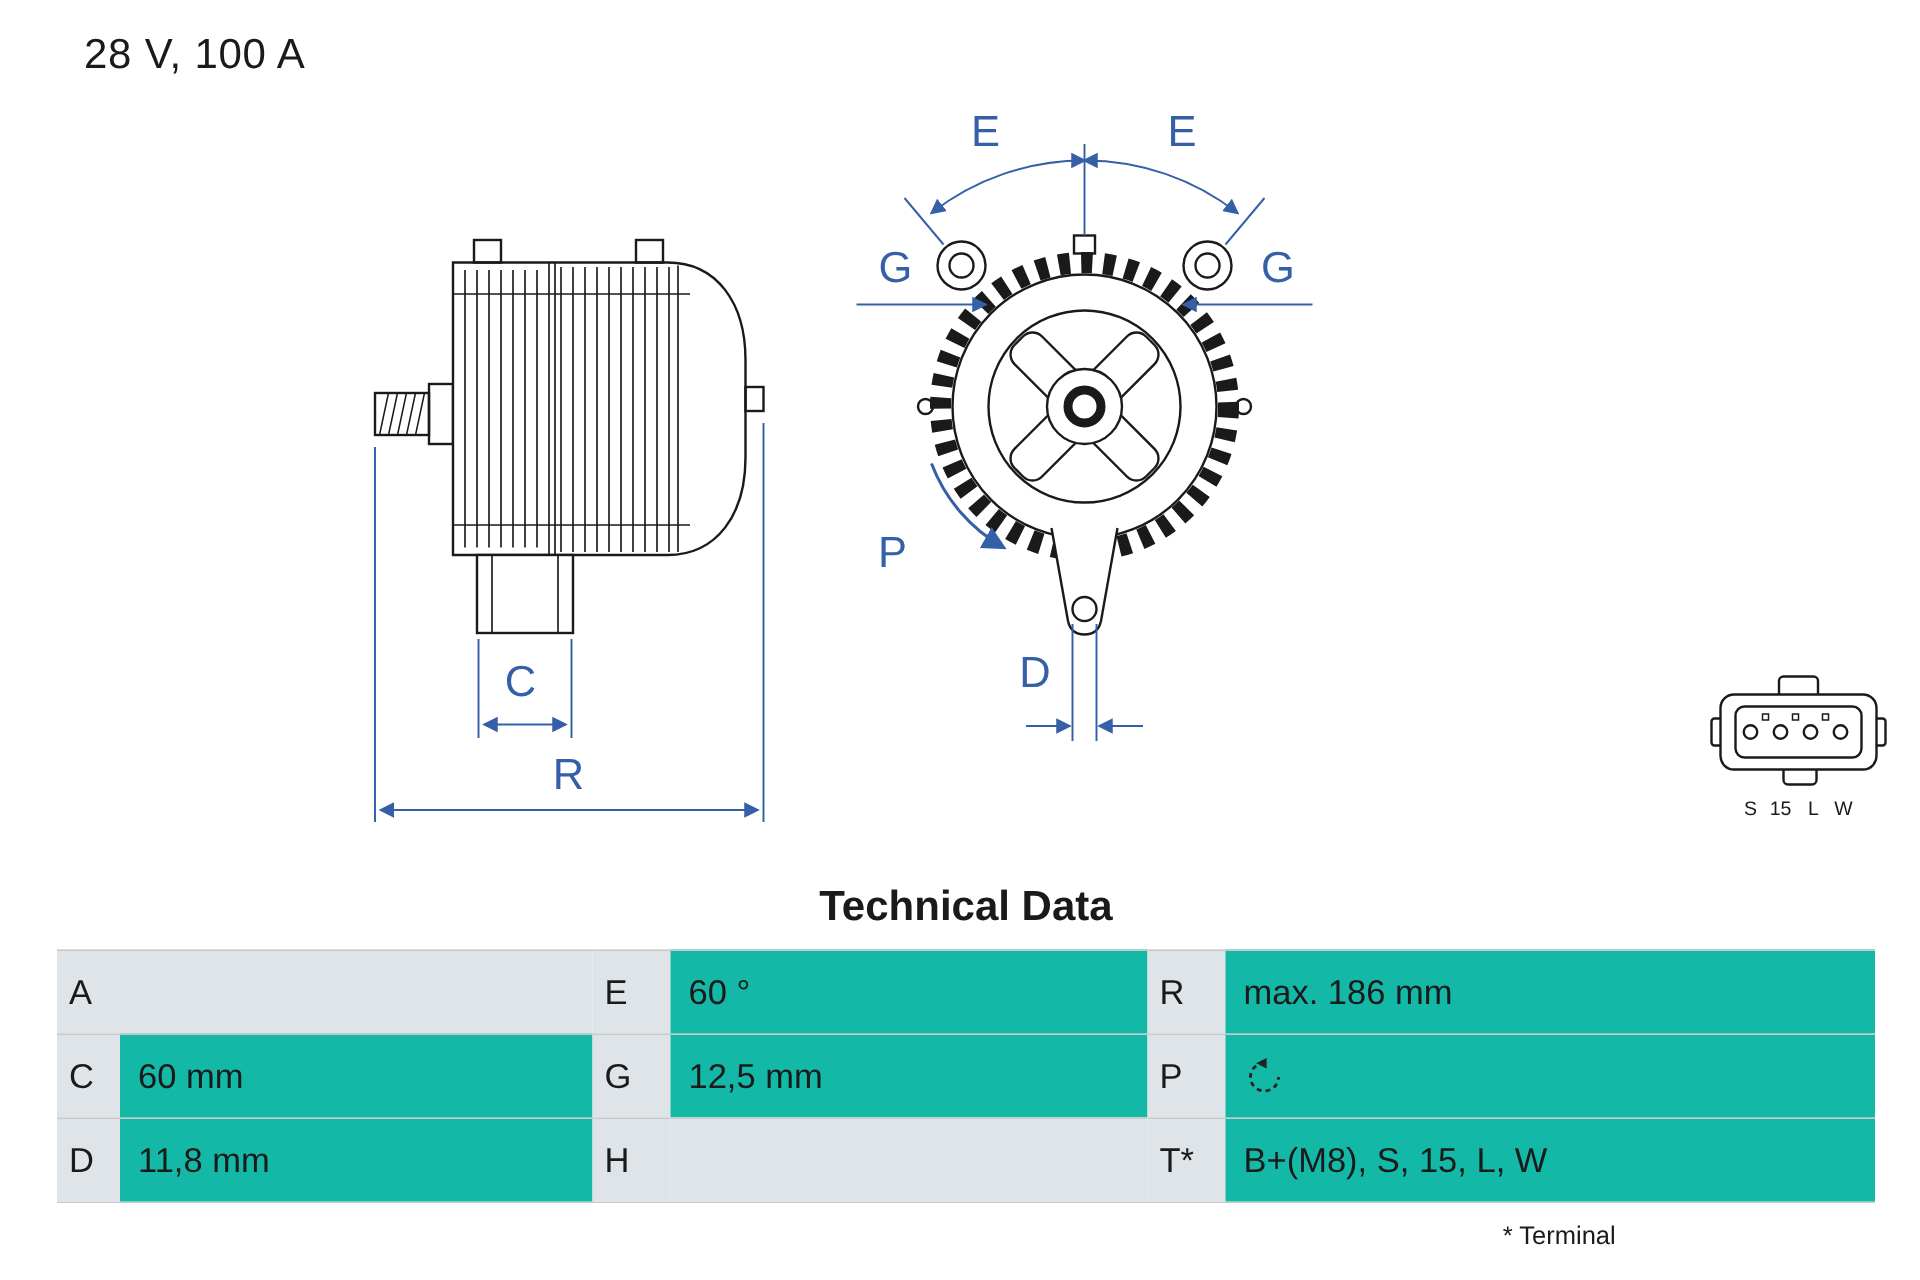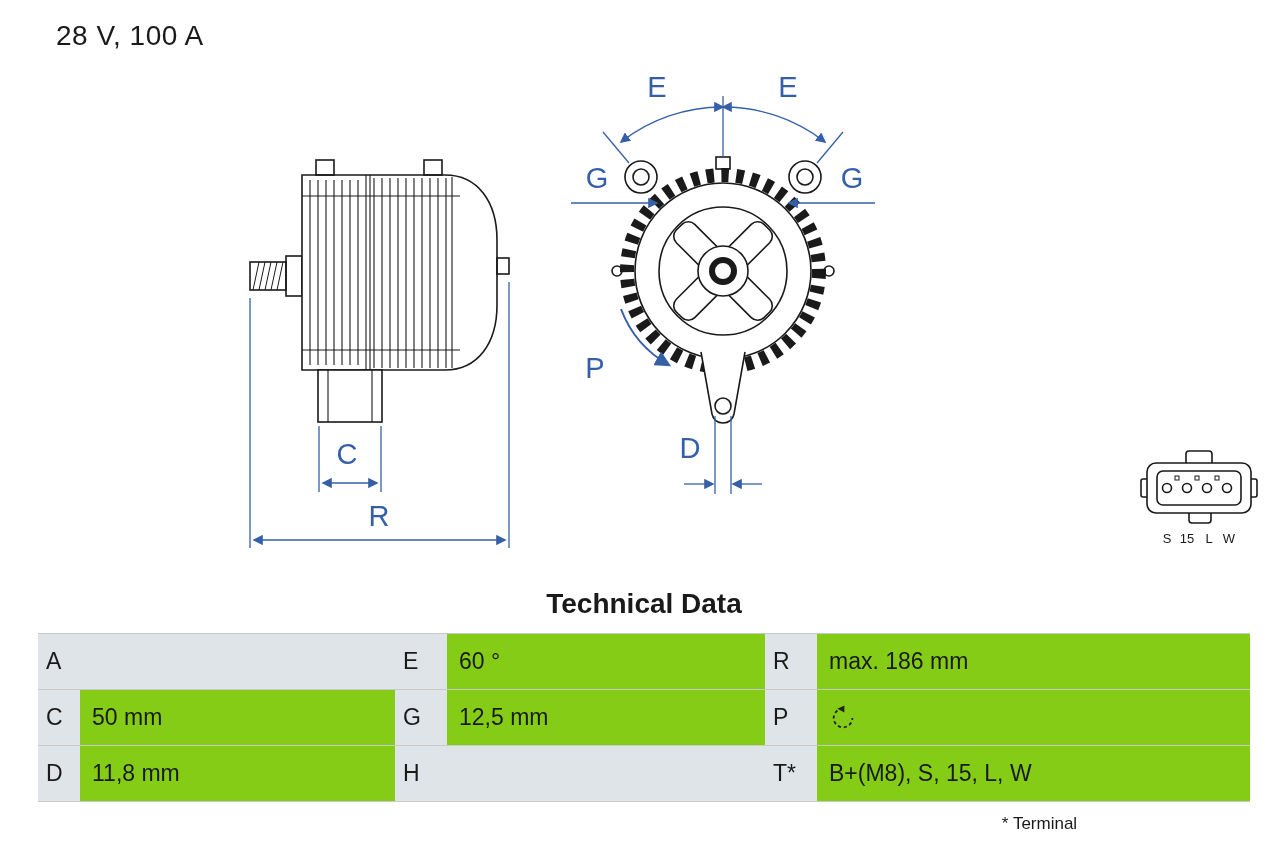--- a/index.html
+++ b/index.html
@@ -5,21 +5,21 @@
   html,body{margin:0;padding:0;background:#ffffff;}
   .page{position:relative;width:1280px;height:853px;background:#ffffff;overflow:hidden;
         font-family:"Liberation Sans",sans-serif;color:#1a1a1a;}
   .title{position:absolute;left:56px;top:20px;font-size:28px;letter-spacing:0.5px;}
   svg.drawing{position:absolute;left:0;top:0;}
   .tech{position:absolute;left:38px;top:588px;width:1212px;text-align:center;}
   .tech h2{margin:0 0 13px 0;font-size:28px;font-weight:bold;}
   .tech-table{display:grid;grid-template-columns:42px 315px 52px 318px 52px 1fr;
               border-bottom:1px solid #c9c9c9;}
   .cell{height:55px;display:flex;align-items:center;font-size:23px;
-        border-top:1px solid #c9c9c9;background:#84cc16;}
+        border-top:1px solid #c9c9c9;background:#14b8a6;}
   .cell.lbl{background:#dfe4e9;padding-left:8px;}
   .cell.val{padding-left:12px;}
   .cell.val.empty{background:#dfe4e9;}
   .footnote{margin-left:791px;margin-top:12px;font-size:17px;}
   .rot-icon{display:inline-flex;align-items:center;}
 </style>
 </head>
 <body>
 
 <div class="page">
@@ -133,21 +133,21 @@
     <div class="tech-table">
 
       <div class="cell lbl">A</div>
       <div class="cell val empty"></div>
       <div class="cell lbl">E</div>
       <div class="cell val">60 °</div>
       <div class="cell lbl">R</div>
       <div class="cell val">max. 186 mm</div>
 
       <div class="cell lbl">C</div>
-      <div class="cell val">50 mm</div>
+      <div class="cell val">60 mm</div>
       <div class="cell lbl">G</div>
       <div class="cell val">12,5 mm</div>
       <div class="cell lbl">P</div>
       <div class="cell val">
         <span class="rot-icon">
           <svg width="28" height="28" viewBox="0 0 30 30">
             <path d="M15,5 A10,10 0 1 0 25,15" fill="none" stroke="#222222" stroke-width="2" stroke-dasharray="3.4 3"></path>
             <polygon points="16.5,1.5 16.5,9 9,5.2" fill="#222222"></polygon>
           </svg>
         </span>

